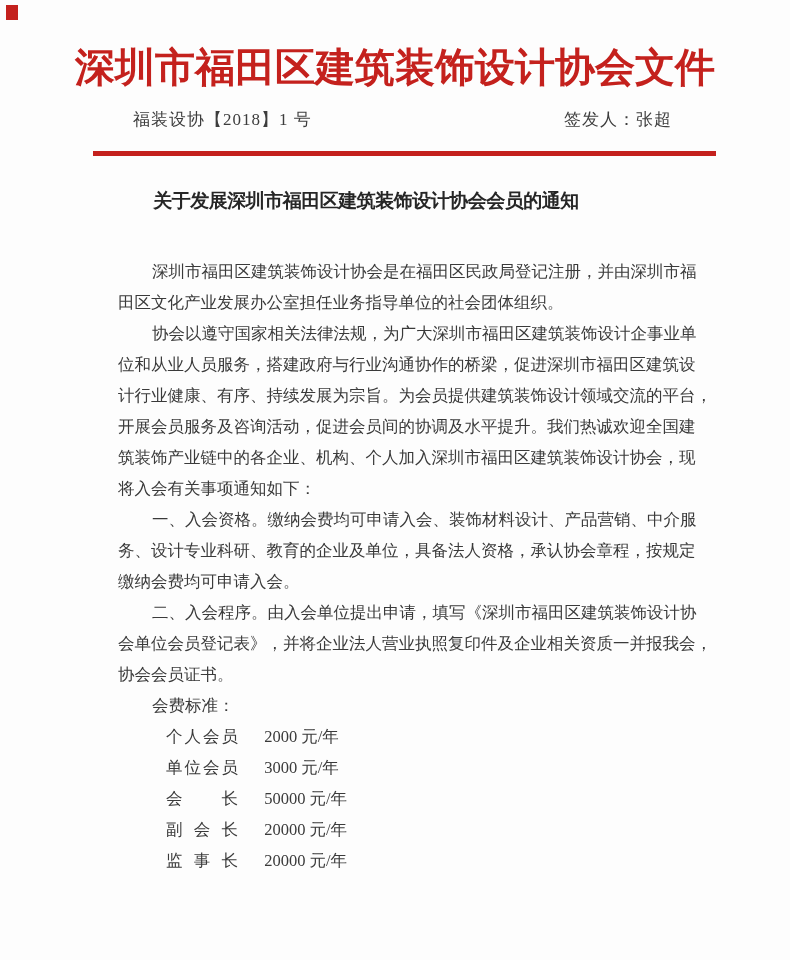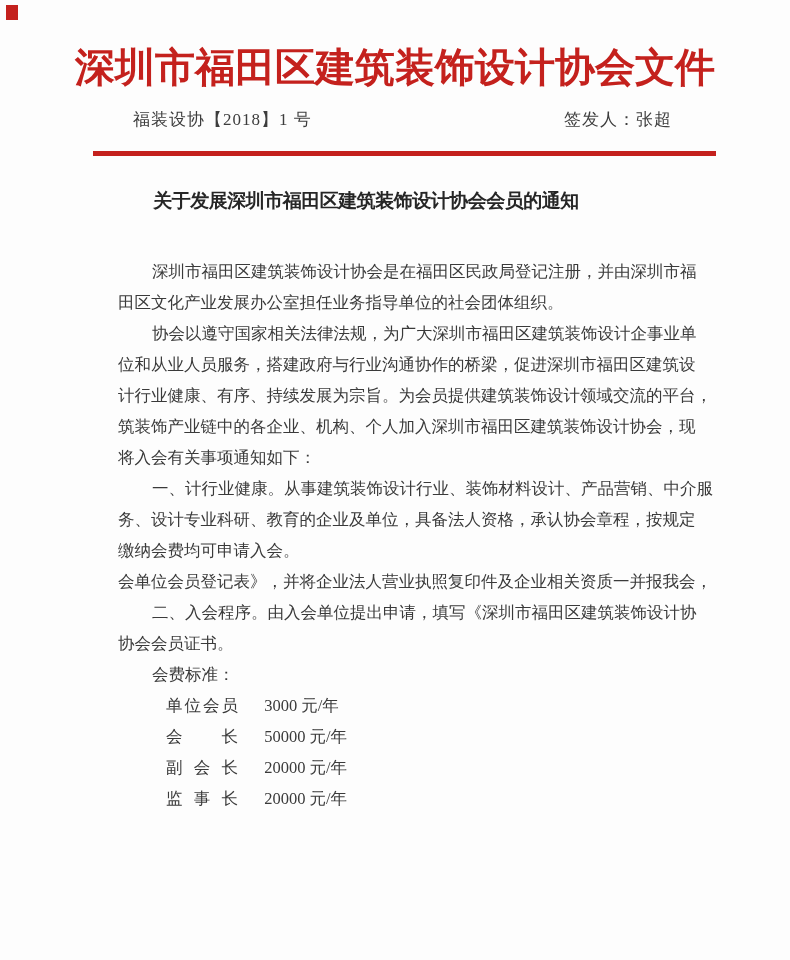--- a/index.html
+++ b/index.html
@@ -112,30 +112,35 @@
   <div class="red-rule"></div>
 
   <div class="notice-title">关于发展深圳市福田区建筑装饰设计协会会员的通知</div>
 
   <div class="body-block">
     <div class="bline indent">深圳市福田区建筑装饰设计协会是在福田区民政局登记注册，并由深圳市福</div>
     <div class="bline">田区文化产业发展办公室担任业务指导单位的社会团体组织。</div>
     <div class="bline indent">协会以遵守国家相关法律法规，为广大深圳市福田区建筑装饰设计企事业单</div>
     <div class="bline">位和从业人员服务，搭建政府与行业沟通协作的桥梁，促进深圳市福田区建筑设</div>
     <div class="bline">计行业健康、有序、持续发展为宗旨。为会员提供建筑装饰设计领域交流的平台，</div>
+    <div class="bline">开展会员服务及咨询活动，促进会员间的协调及水平提升。我们热诚欢迎全国建</div>
     <div class="bline">筑装饰产业链中的各企业、机构、个人加入深圳市福田区建筑装饰设计协会，现</div>
     <div class="bline">将入会有关事项通知如下：</div>
-    <div class="bline indent">一、计行业健康。从事建筑装饰设计行业、装饰材料设计、产品营销、中介服</div>
+    <div class="bline indent">一、入会资格。缴纳会费均可申请入会、装饰材料设计、产品营销、中介服</div>
     <div class="bline">务、设计专业科研、教育的企业及单位，具备法人资格，承认协会章程，按规定</div>
     <div class="bline">缴纳会费均可申请入会。</div>
+    <div class="bline indent">二、入会程序。由入会单位提出申请，填写《深圳市福田区建筑装饰设计协</div>
     <div class="bline">会单位会员登记表》，并将企业法人营业执照复印件及企业相关资质一并报我会，</div>
-    <div class="bline indent">二、入会程序。由入会单位提出申请，填写《深圳市福田区建筑装饰设计协</div>
     <div class="bline">协会会员证书。</div>
     <div class="bline indent">会费标准：</div>
 
+    <div class="bline fee-row">
+      <span class="fee-label">个人会员</span>
+      <span class="fee-value">2000 元/年</span>
+    </div>
     <div class="bline fee-row">
       <span class="fee-label">单位会员</span>
       <span class="fee-value">3000 元/年</span>
     </div>
     <div class="bline fee-row">
       <span class="fee-label">会长</span>
       <span class="fee-value">50000 元/年</span>
     </div>
     <div class="bline fee-row">
       <span class="fee-label">副会长</span>

